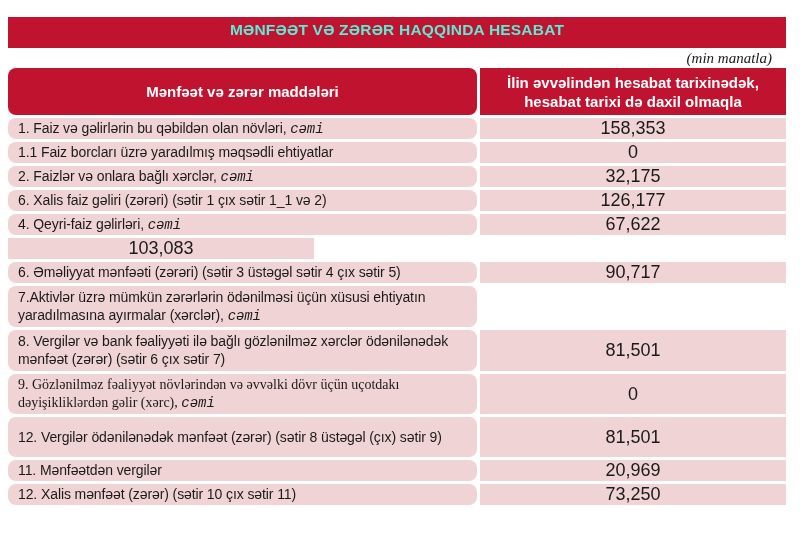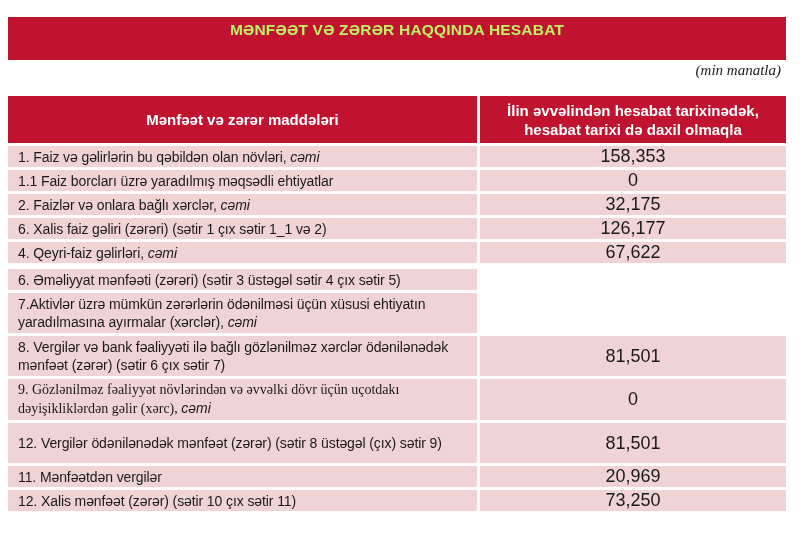--- a/index.html
+++ b/index.html
@@ -6,65 +6,66 @@
   body {
     width: 800px; height: 535px;
     background: #ffffff;
     font-family: "Liberation Sans", sans-serif;
     color: #1a1a1a;
     overflow: hidden;
   }
   .wrap { padding: 17px 8px 0 8px; width: 778px; }
 
   .title-bar {
-    height: 43px; line-height: 26px;
+    height: 31px; line-height: 26px;
     background: #c01330;
-    color: #bef264;
+    color: #5eead4;
     font-weight: bold;
     font-size: 15.5px;
     text-align: center;
     letter-spacing: 0.2px;
   }
 
   .unit-note {
-    height: 34px; line-height: 18px;
-    margin: 1px 3px;
+    height: 18px; line-height: 18px;
+    margin: 1px 12px;
     text-align: right;
     font-family: "Liberation Serif", serif;
     font-style: italic;
     font-size: 15px;
     padding-right: 2px;
   }
 
   .tbl { display: flex; flex-direction: column; gap: 3px; }
   .row { display: flex; gap: 3px; }
 
   .cell { box-sizing: border-box; background: #f0d3d5; }
   .label-cell {
     width: 469px;
     padding: 6px 10px;
     display: flex; align-items: center;
     font-size: 14px;
     letter-spacing: -0.1px;
+    border-radius: 8px;
   }
   .label-cell .inner { display: block; line-height: 18px; }
   .value-cell {
     width: 306px;
     display: flex; align-items: center; justify-content: center;
     font-size: 18px;
     text-align: center;
   }
 
   .single .label-cell { height: 21px; white-space: nowrap; overflow: hidden; }
   .double .label-cell { min-height: 40px; padding-top: 2px; padding-bottom: 2px; }
 
   .serif .label-cell { font-family: "Liberation Serif", serif; font-size: 14px; letter-spacing: 0; }
 
   .sfx {
-    font-family: Liberation Sans, sans-serif;
+    font-family: Liberation Mono, monospace;
     font-style: italic;
     text-align: right;
   }
 
   .hdr .cell {
     background: #c01330;
     color: #ffffff;
     font-weight: bold;
     font-size: 15px;
     display: flex; align-items: center; justify-content: center;
@@ -121,26 +122,28 @@
     </div>
 
     <div class="row single">
       <div class="cell label-cell">
           <span class="inner"><span>4. Qeyri-faiz gəlirləri, </span><span class="sfx">cəmi</span></span>
         </div>
       <div class="cell value-cell">67,622</div>
     </div>
 
     <div class="row single">
+      <div class="cell value-cell">103,083</div>
     </div>
 
     <div class="row single">
       <div class="cell label-cell">
           <span class="inner"><span>6. Əməliyyat mənfəəti (zərəri) (sətir 3 üstəgəl sətir 4 çıx sətir 5)</span><span class="sfx"></span></span>
         </div>
+      <div class="cell value-cell">90,717</div>
     </div>
 
     <div class="row double">
       <div class="cell label-cell">
           <span class="inner"><span>7.Aktivlər üzrə mümkün zərərlərin ödənilməsi üçün xüsusi ehtiyatın yaradılmasına ayırmalar (xərclər), </span><span class="sfx">cəmi</span></span>
         </div>
     </div>
 
     <div class="row double">
       <div class="cell label-cell">

